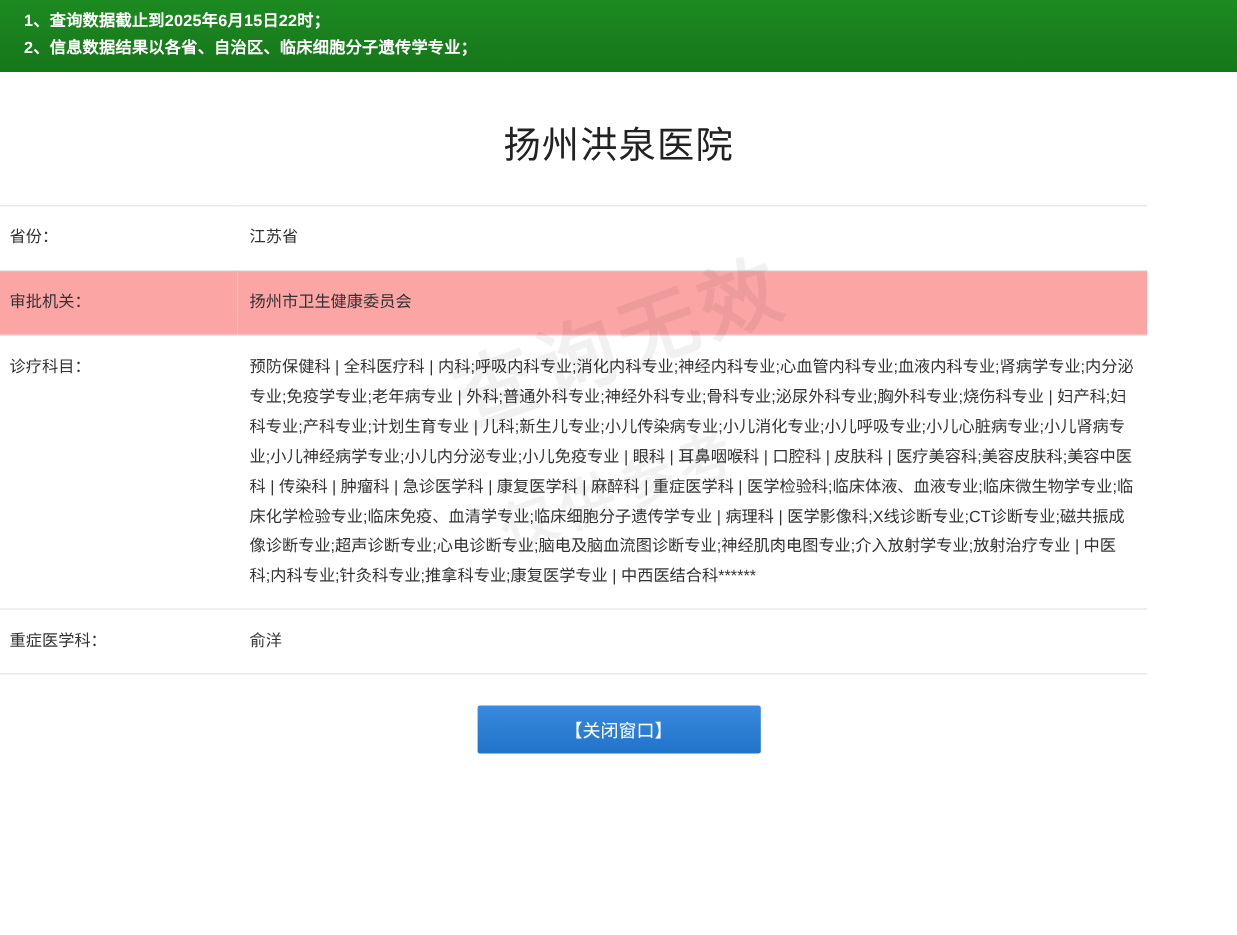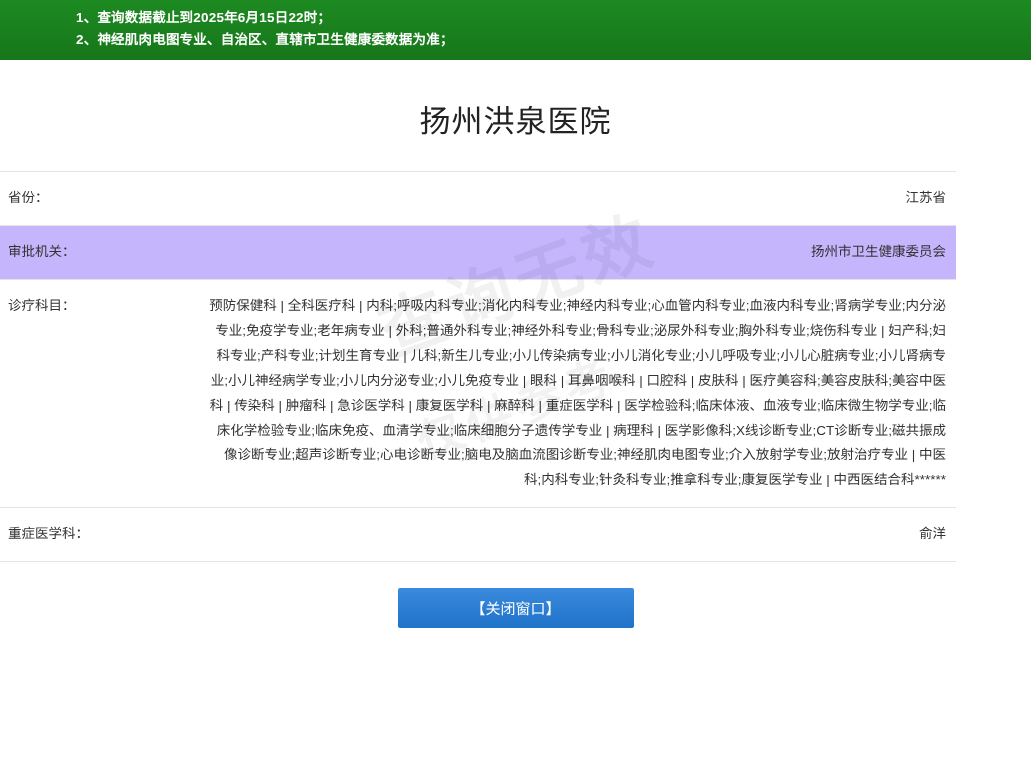--- a/index.html
+++ b/index.html
@@ -19,21 +19,21 @@
   
   .notice-banner {
     background: #1a7a1a;
     background: linear-gradient(to bottom, #1d8a21 0%, #16761a 100%);
     color: #ffffff;
     padding: 7px 0 9px 0;
     font-size: 13.5px;
     line-height: 1.62;
   }
   .notice-line {
-    padding-left: 76px;
+    padding-left: 20px;
     white-space: nowrap;
     font-weight: bold;
     letter-spacing: 0.2px;
   }
   .notice-line .num {
     font-weight: bold;
   }
   .notice-line .hl {
     font-weight: bold;
   }
@@ -70,24 +70,23 @@
     width: 180px;
     color: #333333;
     font-size: 13.5px;
     white-space: nowrap;
     padding-left: 8px;
   }
   .info-table td.value {
     color: #333333;
     padding-left: 10px;
     word-break: break-all;
-    text-align: right;
   }
   .info-table tr.alt {
-    background: #c4b5fd;
+    background: #fca5a5;
   }
 
   
   .footer {
     padding: 26px 0 20px 0;
     text-align: center;
     position: relative;
   }
   .close-button {
     display: inline-block;
@@ -126,21 +125,21 @@
   }
 </style>
 </head>
 <body>
 
 <div class="notice-banner">
   <div class="notice-line">
     <span class="num">1、</span><span>查询数据截止到</span><span class="hl">2025年6月15日22时</span><span>；</span>
   </div>
   <div class="notice-line">
-    <span class="num">2、</span><span>神经肌肉电图专业、自治区、直辖市卫生健康委数据为准；</span>
+    <span class="num">2、</span><span>信息数据结果以各省、自治区、临床细胞分子遗传学专业；</span>
   </div>
 </div>
 
 <div class="title-wrap">
   <div class="page-title">扬州洪泉医院</div>
 </div>
 
 <div class="watermark wm1">查询无效</div>
 <div class="watermark wm2">仅供参考</div>
 

